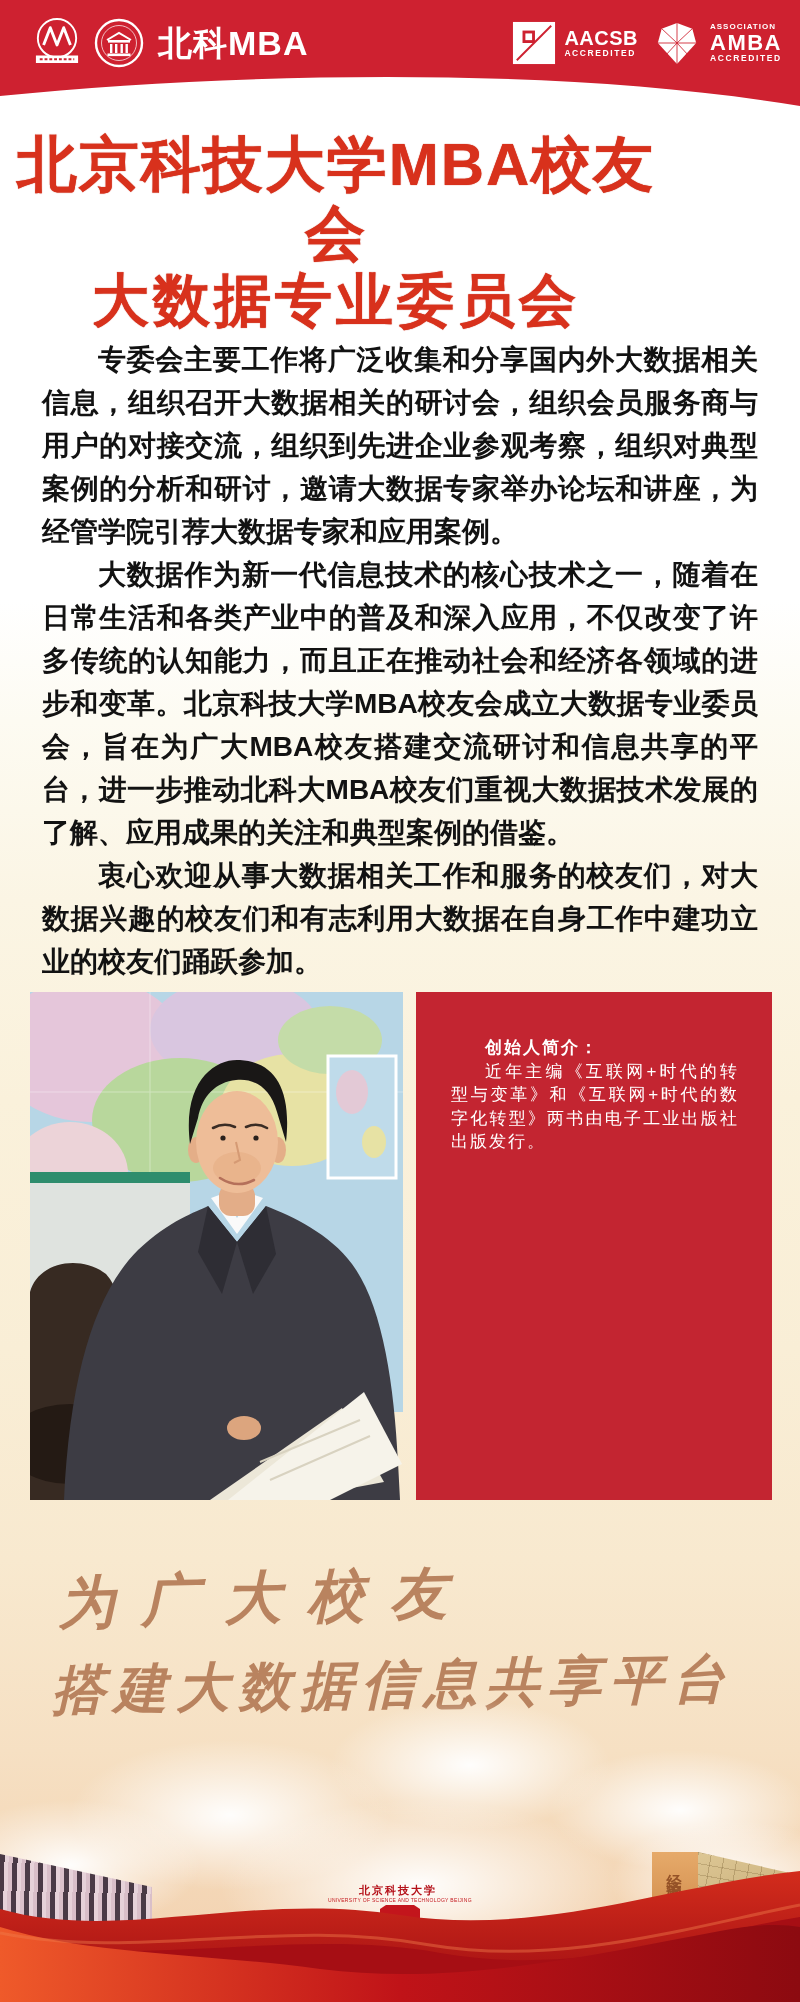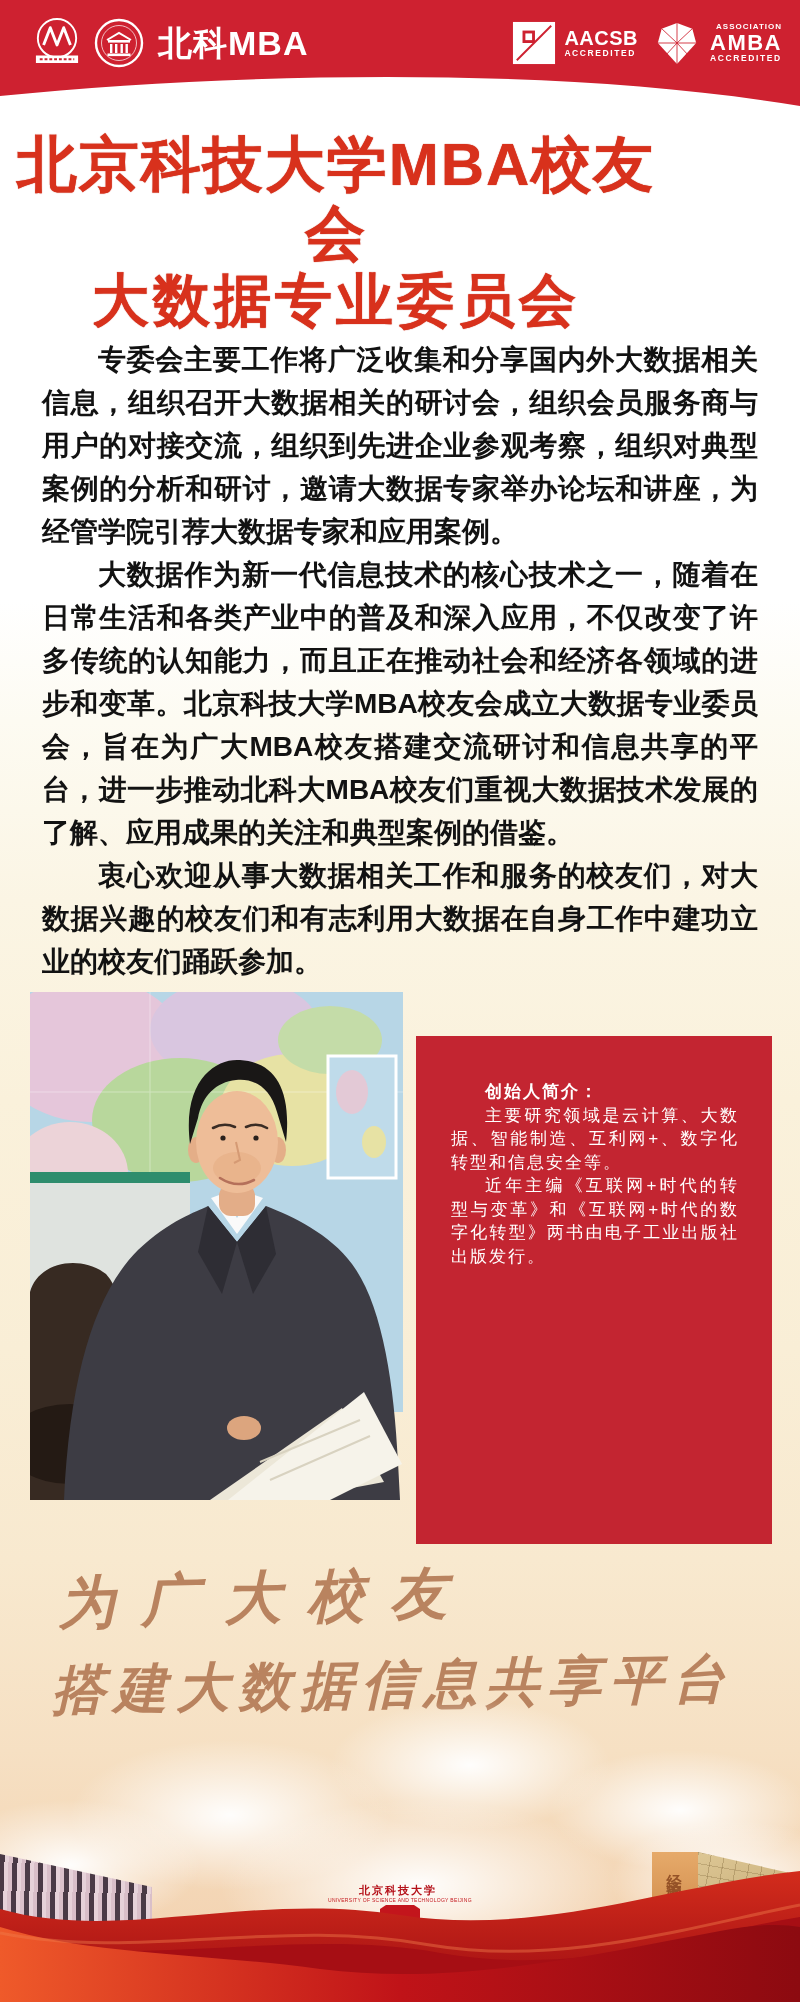--- a/index.html
+++ b/index.html
@@ -14,39 +14,39 @@
   
   .header{position:absolute;top:0;left:0;width:800px;height:112px;}
   .header-curve{position:absolute;top:0;left:0;display:block;}
   .logo-row{position:absolute;top:14px;left:8px;width:800px;height:58px;
     display:flex;align-items:center;padding:0 26px;box-sizing:border-box;gap:14px;}
   .brand{color:#fff;font-size:34px;font-weight:800;letter-spacing:1px;line-height:1;}
   .acc-block{display:flex;align-items:center;gap:8px;color:#fff;}
   .acc-col{display:flex;flex-direction:column;line-height:1.05;}
   .acc-name{font-size:20px;font-weight:800;letter-spacing:.5px;}
   .acc-sub{font-size:8.5px;font-weight:700;letter-spacing:1.6px;}
-  .amba-assoc{font-size:8px;font-weight:700;letter-spacing:1px;text-align:right;}
+  .amba-assoc{font-size:8px;font-weight:700;letter-spacing:1px;}
   .amba-name{font-size:22px;font-weight:800;letter-spacing:1.5px;}
   .spacer{flex:1;}
   
   .title-block{position:absolute;top:130px;left:0;width:672px;text-align:center;
     color:#d8311c;font-weight:800;}
   .title-line1{font-size:60px;letter-spacing:2px;line-height:1.15;
     text-shadow:0 0 1px #c02410;}
   .title-line2{font-size:57px;letter-spacing:4px;line-height:1.15;margin-top:0;
     text-shadow:0 0 1px #c02410;}
   
   .intro{position:absolute;top:338px;left:42px;width:716px;color:#121212;
     font-size:28px;line-height:43px;font-weight:700;text-align:justify;}
   .intro p{margin:0;text-indent:2em;}
   
   .media{position:absolute;top:992px;left:0;width:800px;height:508px;}
   .photo{position:absolute;left:30px;top:0;width:373px;height:508px;overflow:hidden;}
   .founder-box{position:absolute;left:416px;top:0;width:356px;height:508px;
-    background:#c32531;color:#ffffff;box-sizing:border-box;padding:44px 33px 0 35px;margin-top:44px;}
+    background:#c32531;color:#ffffff;box-sizing:border-box;padding:44px 33px 0 35px;}
   .founder-heading{font-size:21px;font-weight:800;letter-spacing:3px;margin:0 0 24px 0;}
   .founder-box p{margin:0;font-size:17px;line-height:23.5px;letter-spacing:2px;
     text-indent:2em;text-align:justify;}
   
   .slogan{position:absolute;left:0;top:1556px;width:800px;color:#b9835f;
     font-family:"DejaVu Serif",serif;font-style:italic;font-weight:700;}
   .slogan-line1{font-size:57px;letter-spacing:26px;margin-left:58px;
     transform:rotate(-1.5deg);}
   .slogan-line2{font-size:53px;letter-spacing:9px;margin-left:52px;margin-top:16px;
     transform:rotate(-1deg);}
@@ -220,21 +220,20 @@
 
         <polygon points="180,508 312,416 354,490 258,508" fill="#ece7d8"></polygon>
         <polygon points="198,508 334,400 372,472 300,508" fill="#f6f3ea"></polygon>
         <path d="M230,470 L330,428 M240,488 L340,444" stroke="#d8d2c0" stroke-width="2"></path>
         <ellipse cx="214" cy="436" rx="17" ry="12" fill="#dca57e"></ellipse>
       </svg>
     </div>
 
     <div class="founder-box" data-interactable="false">
       <p class="founder-heading" data-interactable="false">创始人简介：</p>
-      <p data-interactable="false">主要研究领域是云计算、大数据、智能制造、互利网+、数字化转型和信息安全等。</p>
       <p data-interactable="false">近年主编《互联网+时代的转型与变革》和《互联网+时代的数字化转型》两书由电子工业出版社出版发行。</p>
     </div>
   </section>
 
   <div class="slogan" data-interactable="false">
     <div class="slogan-line1" data-interactable="false">为广大校友</div>
     <div class="slogan-line2" data-interactable="false">搭建大数据信息共享平台</div>
   </div>
 
   <div class="scene" data-interactable="false">

